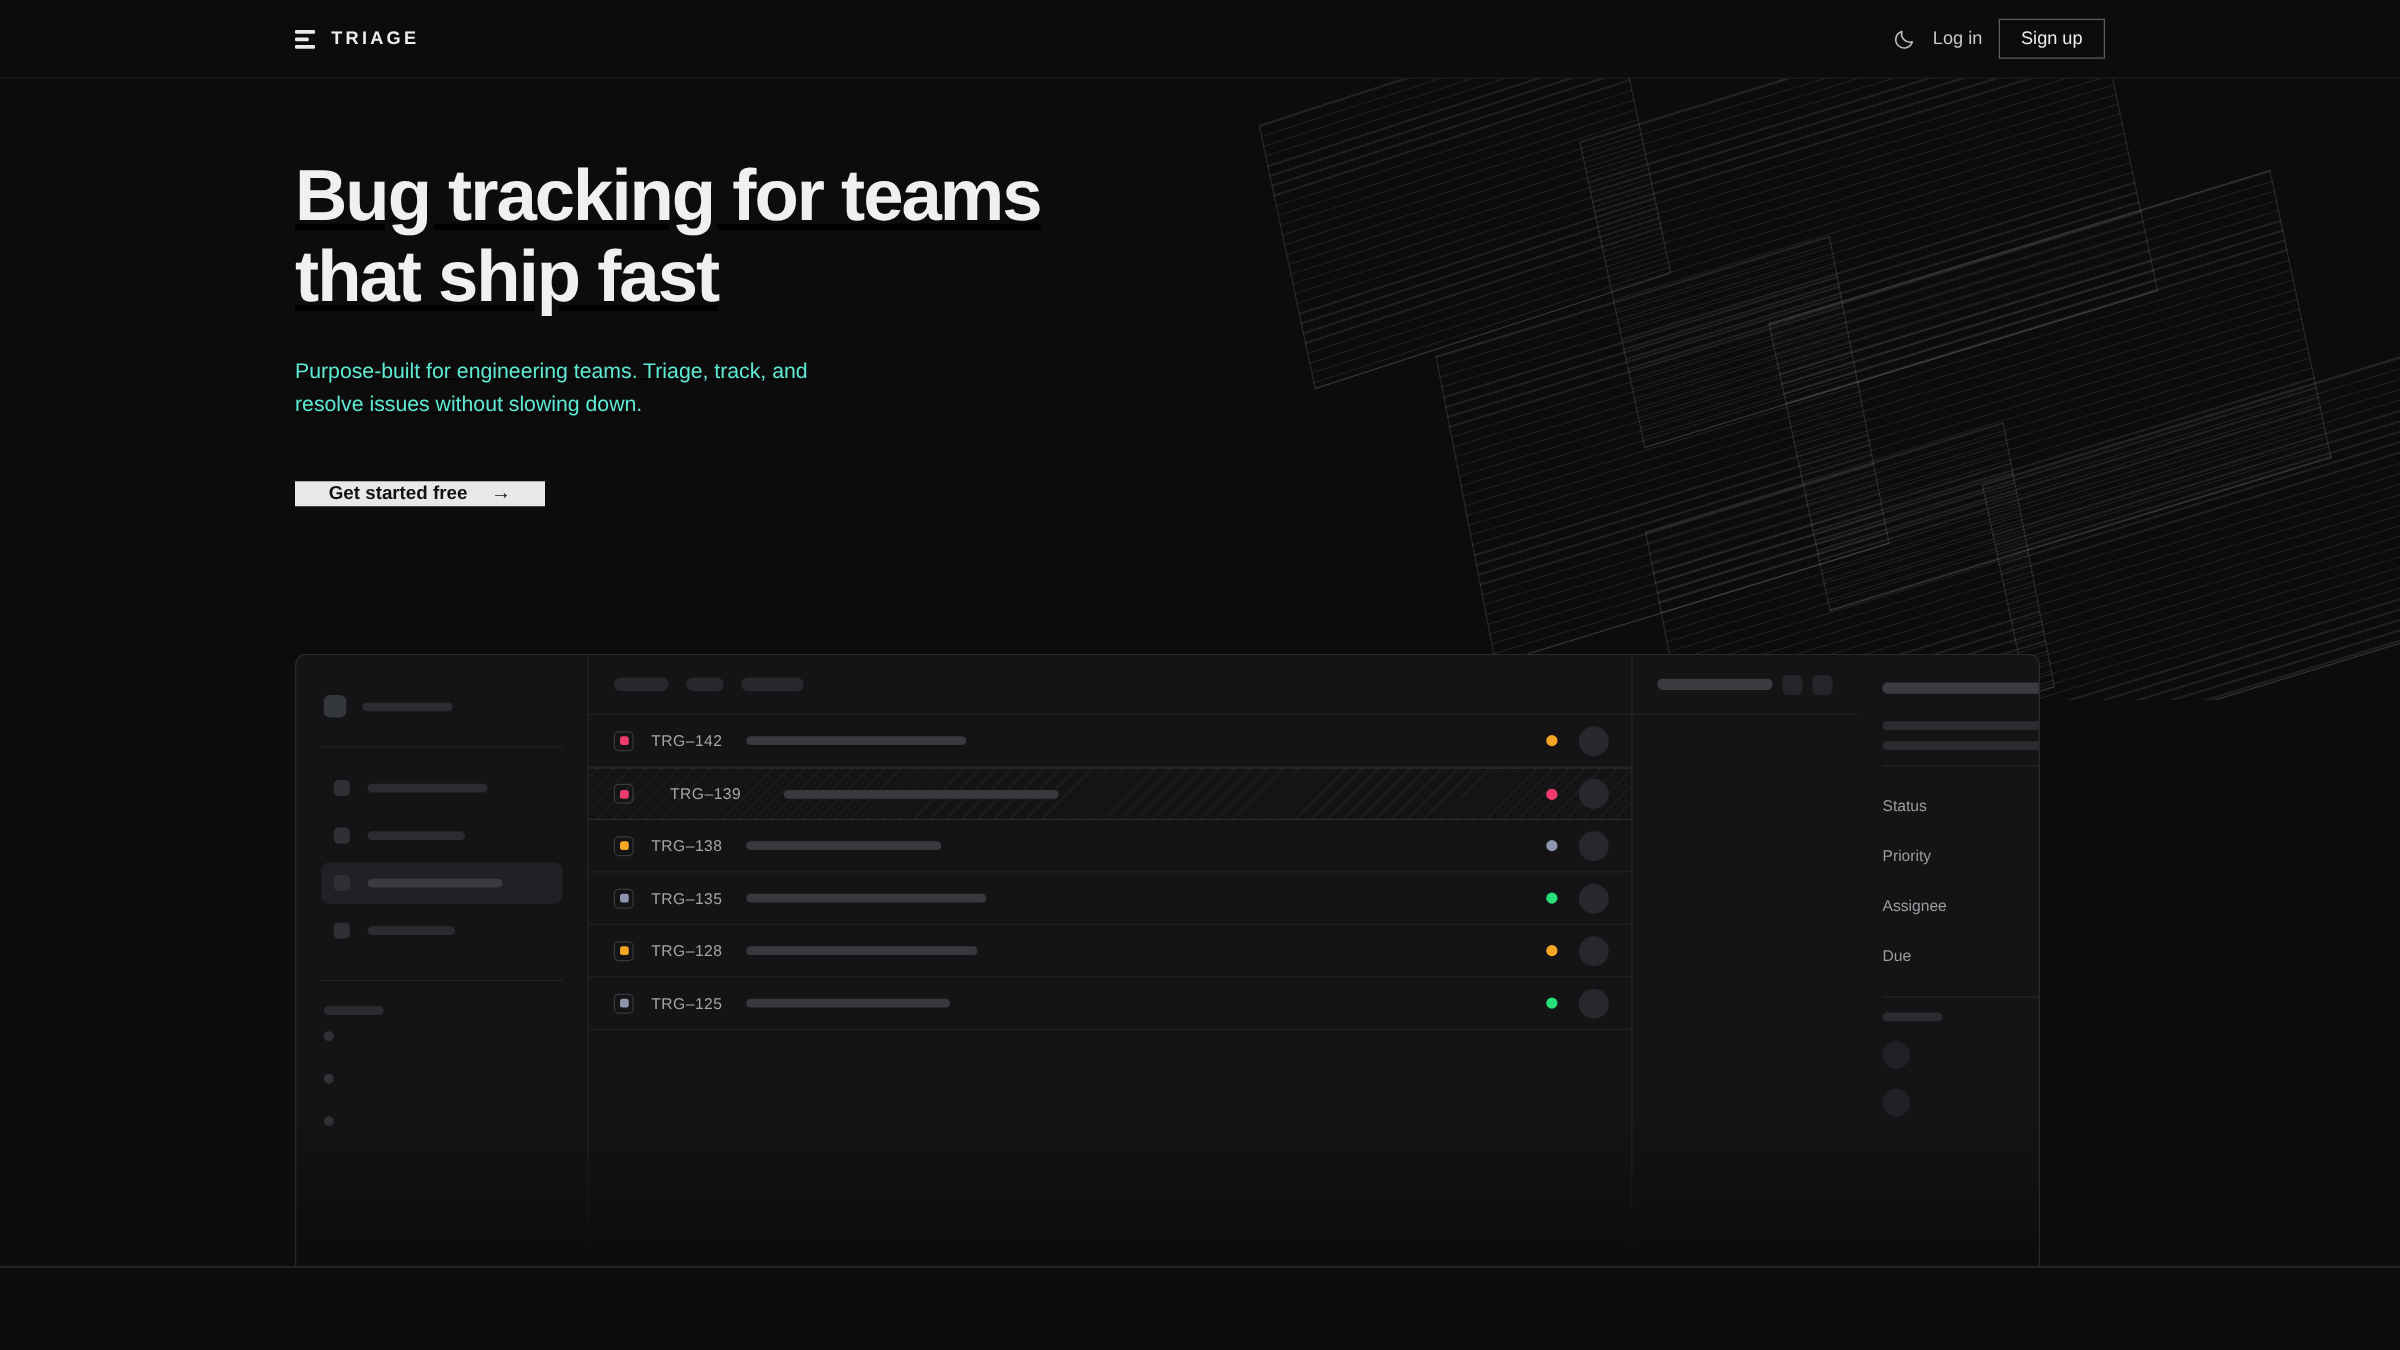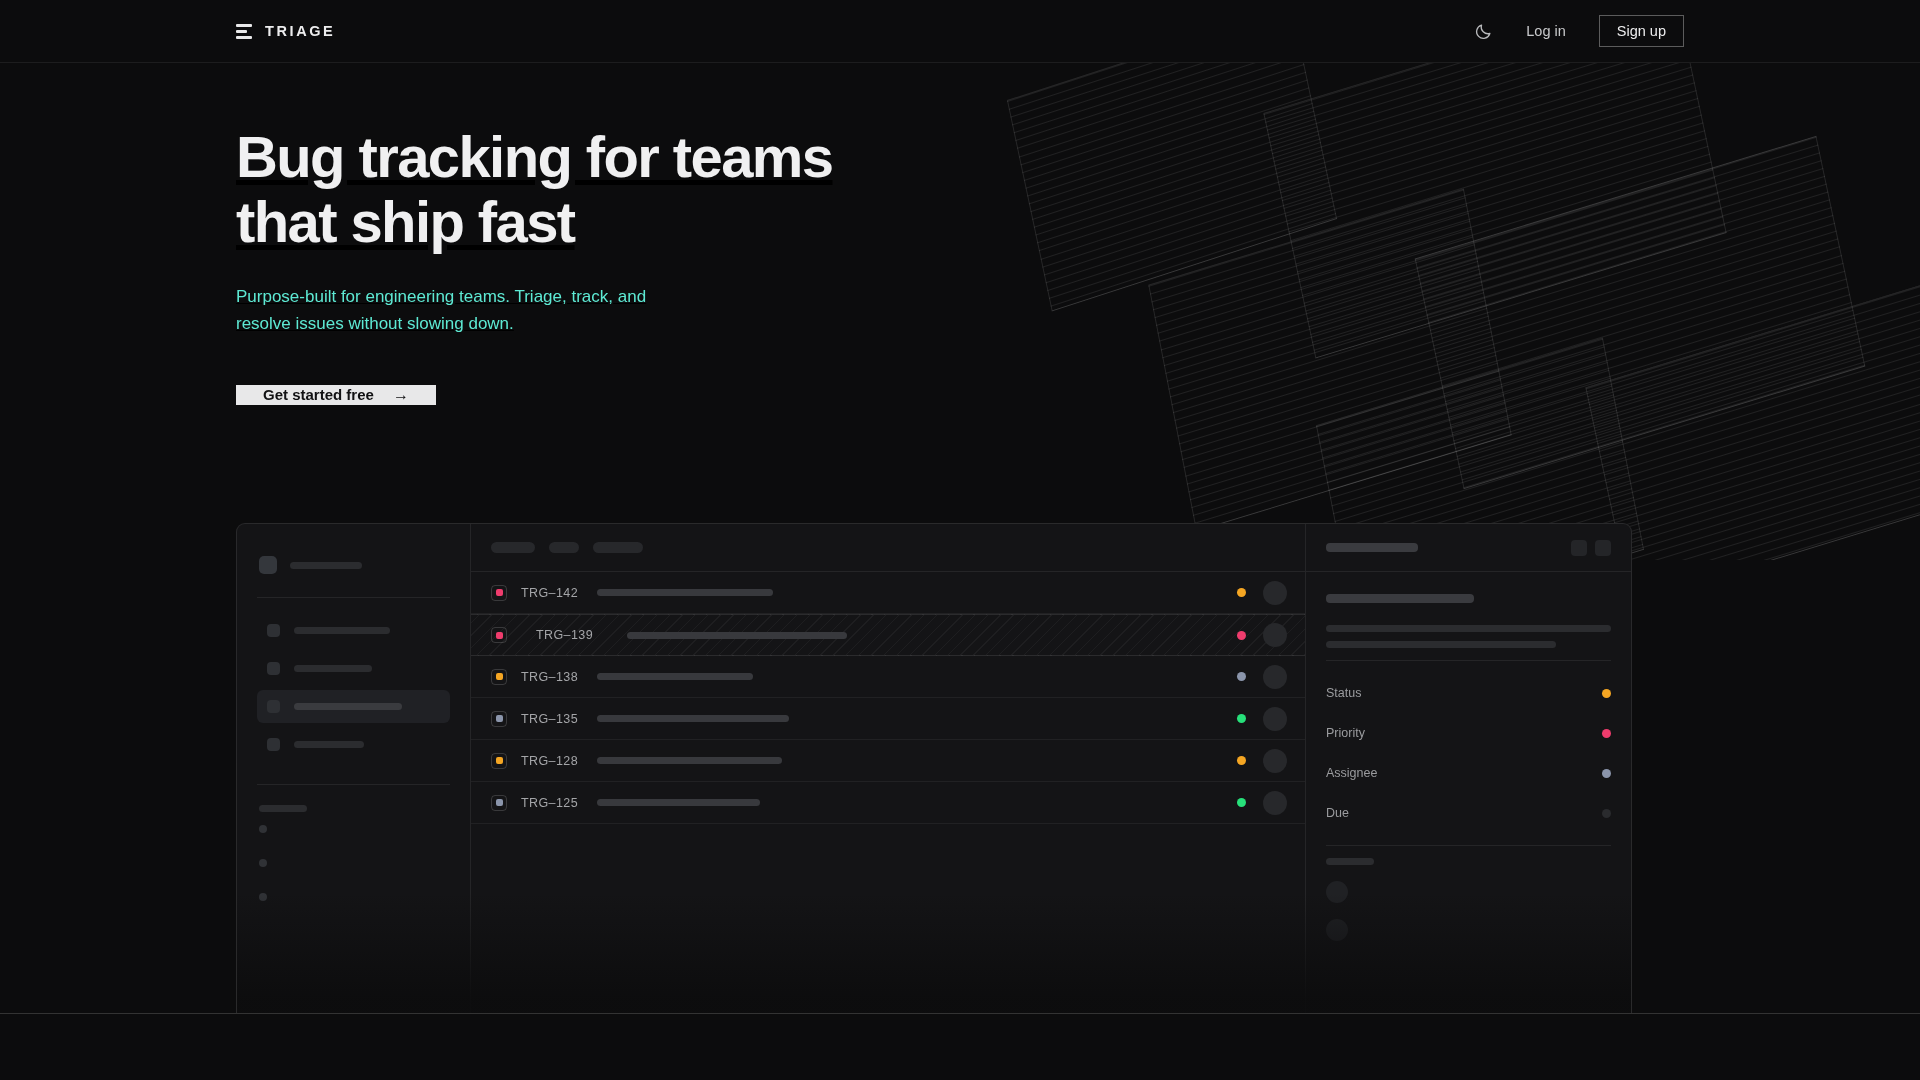--- a/index.html
+++ b/index.html
@@ -41,21 +41,21 @@
   }
   .brand { display: flex; align-items: center; gap: 13px; }
   .logo-mark { display: flex; flex-direction: column; gap: 3px; width: 16px; }
   .logo-mark i { display: block; height: 3px; background: #e9e9ea; border-radius: 1px; }
   .logo-mark i:nth-child(1) { width: 16px; }
   .logo-mark i:nth-child(2) { width: 11px; }
   .logo-mark i:nth-child(3) { width: 16px; }
   .brand-name {
     color: #ededee; font-size: 14.5px; font-weight: bold; letter-spacing: 2.6px;
   }
-  .header-right { margin-left: auto; display: flex; align-items: center; gap: 33px; }
+  .header-right { margin-left: auto; display: flex; align-items: center; gap: 13px; }
   .moon-icon { width: 19px; height: 19px; display: block; color: #b9babc; }
   .login-link { color: #c8c9cb; font-size: 14.5px; }
   .signup-btn {
     color: #ededee; font-size: 14.5px;
     border: 1px solid rgba(255,255,255,0.33);
     padding: 7px 17px; background: transparent;
     font-family: "Liberation Sans", sans-serif;
   }
 
   
@@ -135,21 +135,21 @@
     border: 1px solid rgba(255,255,255,0.16);
     display: flex; align-items: center; justify-content: center;
   }
   .badge .bd { width: 7px; height: 7px; border-radius: 2px; display: block; }
   .row-id { color: #a4a5a8; font-size: 12.5px; letter-spacing: 0.4px; width: 62px; flex: none; }
   .row-bar { height: 7px; border-radius: 4px; background: #38393d; }
   .row-right { margin-left: auto; display: flex; align-items: center; gap: 17px; }
   .status-dot { width: 9px; height: 9px; border-radius: 50%; display: block; }
   .avatar-circle { width: 24px; height: 24px; border-radius: 50%; background: #27282b; }
 
-  .detail { width: 325px; flex: none; display: flex; flex-direction: column; }
+  .detail { width: 325px; flex: none; display: flex; }
   .detail-head {
     height: 48px; display: flex; align-items: center; padding: 0 20px;
     border-bottom: 1px solid rgba(255,255,255,0.075); gap: 8px;
   }
   .detail-head .btns { margin-left: auto; display: flex; gap: 8px; }
   .sqbtn { width: 16px; height: 16px; border-radius: 4px; background: #242528; }
   .detail-body { padding: 22px 20px 0 20px; }
   .meta-row {
     display: flex; align-items: center; justify-content: space-between;
     padding: 13px 0;

